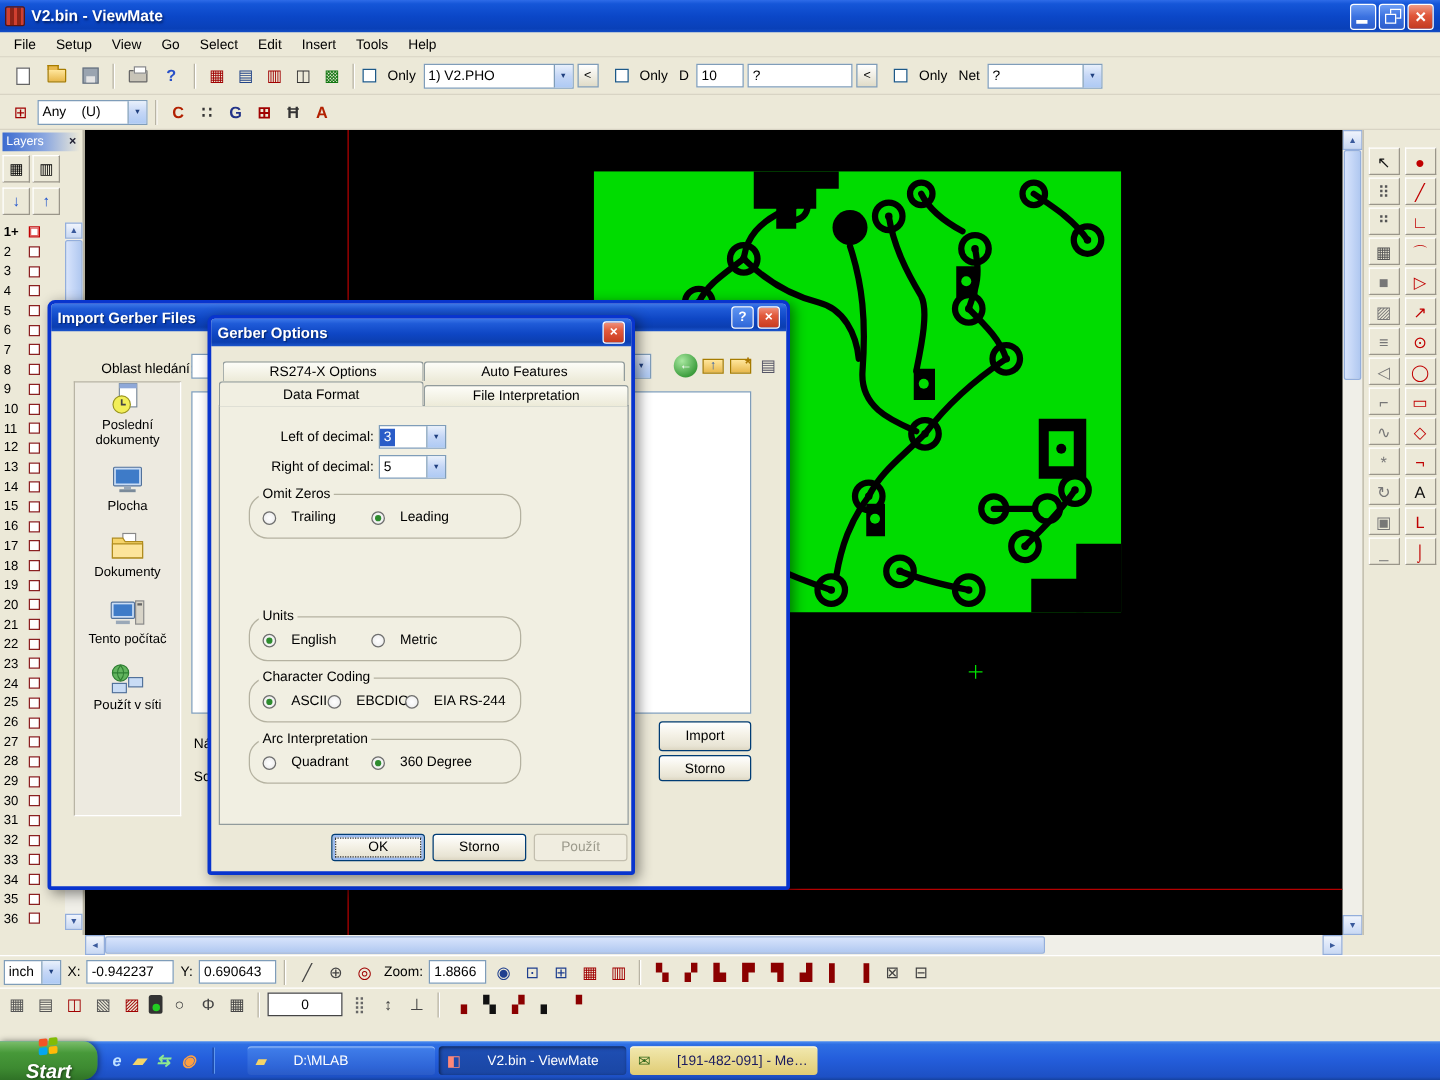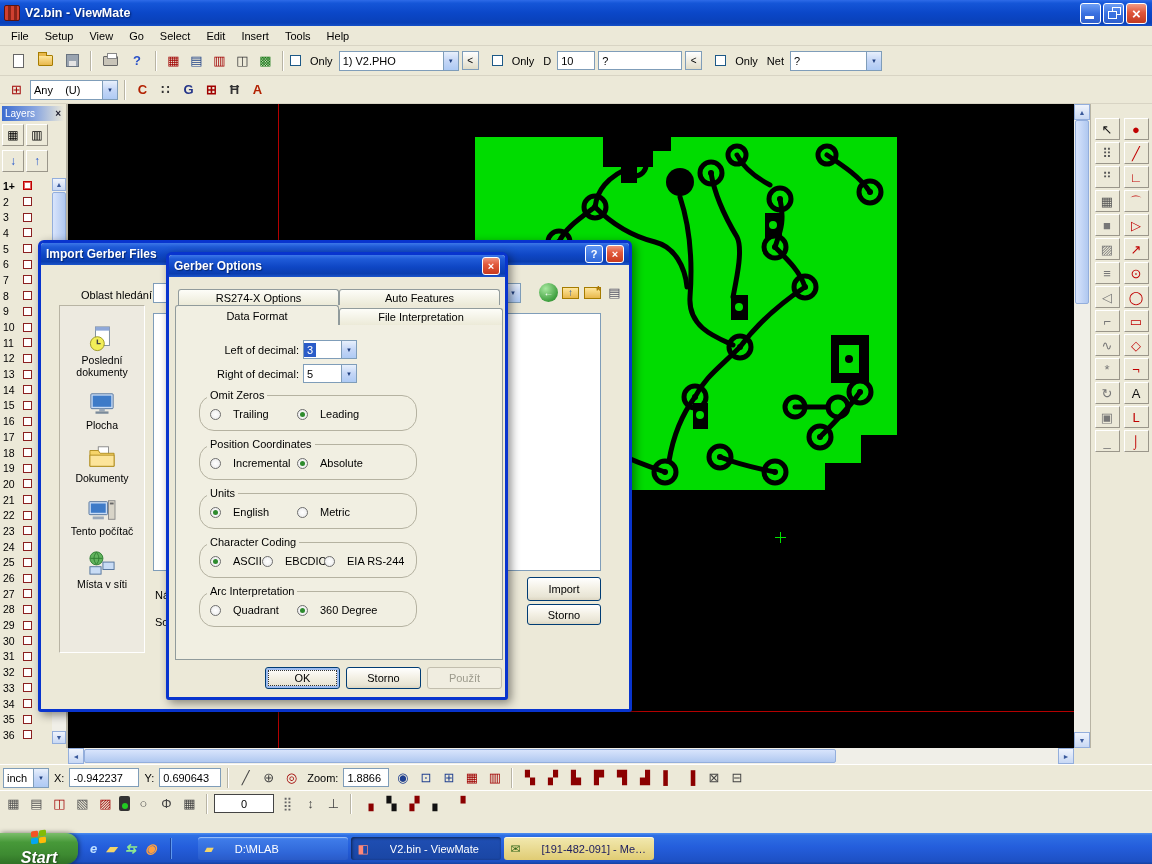--- a/index.html
+++ b/index.html
@@ -178,21 +178,21 @@
   .nav-ic { width:19px; height:19px; display:flex; align-items:center; justify-content:center; position:relative; }
   .ic-back { border-radius:50%; background:radial-gradient(circle at 35% 30%,#A8E8A0,#3F9F3F 70%,#2C7F2C); }
   .ic-back::after { content:"←"; color:#fff; font-size:10px; font-weight:bold; }
   .ic-upfolder::before { content:""; width:15px; height:10px; background:linear-gradient(#FFE69C,#E8B84C); border:1px solid #A67C00; }
   .ic-upfolder::after { content:"↑"; position:absolute; color:#2255AA; font-weight:bold; font-size:10px; }
   .ic-newfolder::before { content:""; width:15px; height:10px; background:linear-gradient(#FFE69C,#E8B84C); border:1px solid #A67C00; }
   .ic-newfolder::after { content:"*"; position:absolute; right:1px; top:0; color:#AA7700; font-weight:bold; }
   .ic-views::after { content:"▤"; color:#556; font-size:13px; }
   #import-dlg .places { position:absolute; left:18px; top:62px; width:86px; height:348px; background:#EDEAE0;
     border:1px solid; border-color:#B8B4A4 #FFF #FFF #B8B4A4; display:flex; flex-direction:column; align-items:center;
-    padding-top:20px; gap:13px; }
+    padding-top:0; gap:13px; }
   .place { display:flex; flex-direction:column; align-items:center; gap:2px; width:100%; }
   .place .plabel { font-size:10.5px; text-align:center; line-height:1.15; }
   #import-dlg .filelist { position:absolute; left:112px; top:70px; width:448px; height:258px; background:#fff; border:1px solid #7F9DB9; }
   #import-dlg .btn-import { position:absolute; left:486px; top:334px; width:74px; height:24px; }
   #import-dlg .btn-cancel2 { position:absolute; left:486px; top:361px; width:74px; height:21px; }
   #import-dlg .fn-label { position:absolute; left:114px; top:346px; }
   #import-dlg .ft-label { position:absolute; left:114px; top:373px; }
 
   
   .tabs1 { position:absolute; left:9px; top:31px; width:322px; height:19px; display:flex; }
@@ -764,21 +764,21 @@
         </svg>
       <span class="plabel">Tento počítač</span>
     </div>
     <div class="place">
       <svg viewBox="0 0 32 28" width="30" height="26">
           <circle cx="10" cy="9" r="7" fill="#62B45E" stroke="#2E7D32"></circle>
           <path d="M3.5 9 h13 M10 2.5 c-3.5 4 -3.5 9 0 13 M10 2.5 c3.5 4 3.5 9 0 13" stroke="#2E7D32" fill="none"></path>
           <rect x="17" y="13" width="12" height="8" fill="#C9DCF5" stroke="#51719A"></rect>
           <rect x="3" y="18" width="12" height="8" fill="#C9DCF5" stroke="#51719A"></rect>
         </svg>
-      <span class="plabel">Místa v síti</span>
+      <span class="plabel">Použít v síti</span>
     </div>
   </div>
   <div class="filelist"></div>
   <button class="xbtn btn-import">Import</button>
   <button class="xbtn btn-cancel2">Storno</button>
   <span class="fn-label">Ná</span>
   <span class="ft-label">So</span>
 </div>
 
 <div class="dlg" id="gerber-dlg">
@@ -816,31 +816,20 @@
     <span class="glabel">Omit Zeros</span>
     <span class="opt o1">
       <span class="radio"></span>
       <span>Trailing</span>
     </span>
     <span class="opt o2">
       <span class="radio sel"></span>
       <span>Leading</span>
     </span>
   </div>
-  <div class="group g2">
-    <span class="glabel">Position Coordinates</span>
-    <span class="opt o1">
-      <span class="radio"></span>
-      <span>Incremental</span>
-    </span>
-    <span class="opt o2">
-      <span class="radio sel"></span>
-      <span>Absolute</span>
-    </span>
-  </div>
   <div class="group g3">
     <span class="glabel">Units</span>
     <span class="opt o1">
       <span class="radio sel"></span>
       <span>English</span>
     </span>
     <span class="opt o2">
       <span class="radio"></span>
       <span>Metric</span>
     </span>

